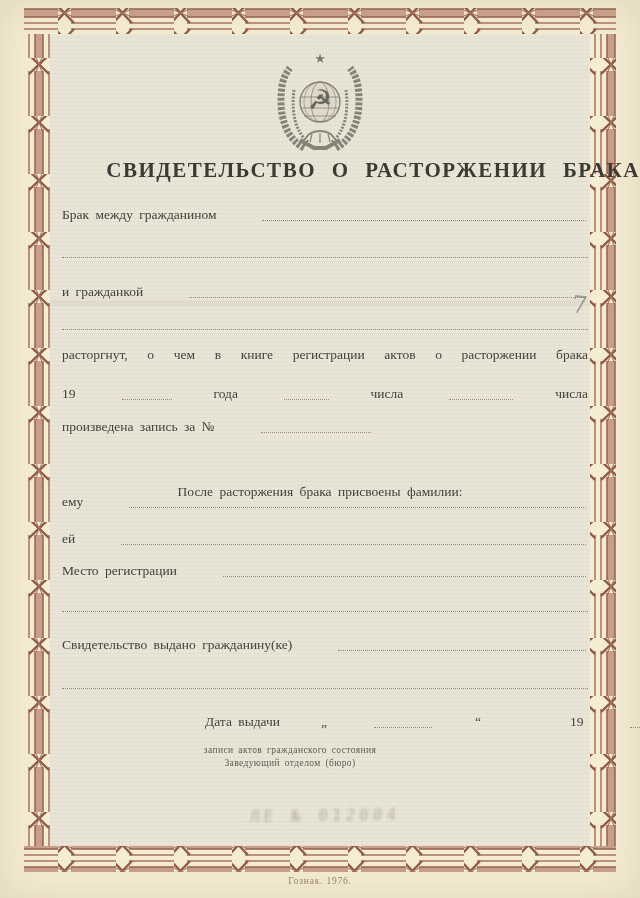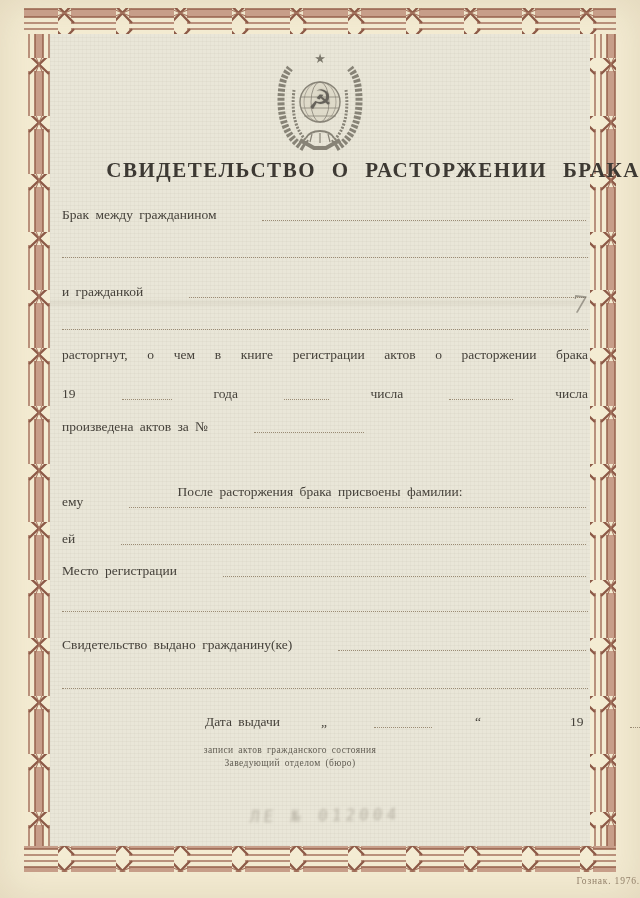--- a/index.html
+++ b/index.html
@@ -64,21 +64,21 @@
     font-size:16px; letter-spacing:4px; color:#8f887a;
     filter:blur(1.6px); opacity:.55; transform:skewX(-6deg) rotate(-1deg);
     font-family:"DejaVu Sans Mono",monospace;
   }
   .pencil-mark{
     position:absolute; left:572px; top:291px;
     font-size:24px; color:#6f6a60; opacity:.6; transform:rotate(7deg);
     font-family:"DejaVu Serif",serif;
   }
   .imprint{
-    position:absolute; left:0; right:0; top:876px; text-align:right;
+    position:absolute; left:0; right:0; top:876px; text-align:center;
     font-size:9.5px; color:#94826b; letter-spacing:.8px;
   }
   .quote{margin:0 1px; white-space:nowrap;}
 </style>
 </head>
 <body>
 
 <div class="scan">
 
   <div class="inner-paper"></div>
@@ -151,21 +151,21 @@
     <span class="lbl">19</span>
     <span class="fill fixed w50"></span>
     <span class="lbl">года</span>
     <span class="fill"></span>
     <span class="lbl">числа</span>
     <span class="fill fixed w64"></span>
     <span class="lbl">числа</span>
   </div>
 
   <div class="row" style="top:419px">
-    <span class="lbl">произведена актов за №</span>
+    <span class="lbl">произведена запись за №</span>
     <span class="fill fixed w110"></span>
   </div>
 
   <div class="center-row" style="top:456px">После расторжения брака присвоены фамилии:</div>
 
   <div class="row" style="top:494px">
     <span class="lbl">ему</span>
     <span class="fill"></span>
   </div>
   <div class="row" style="top:531px">

